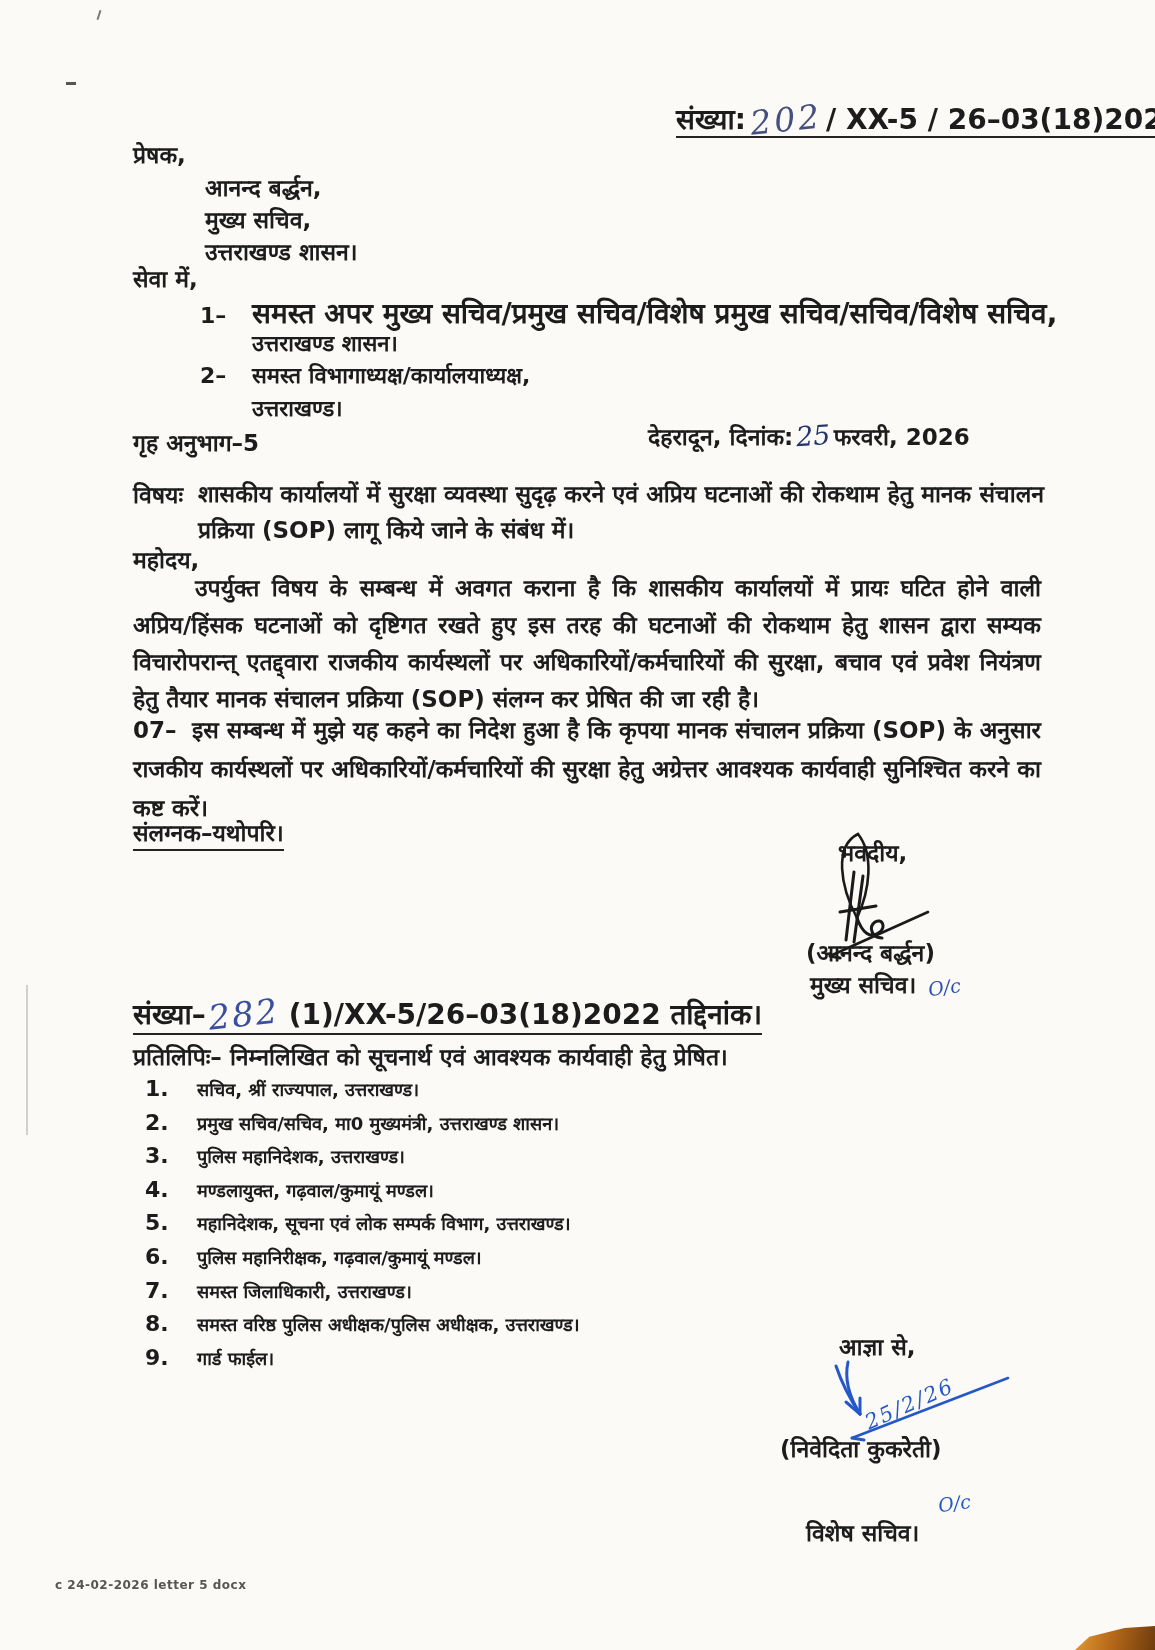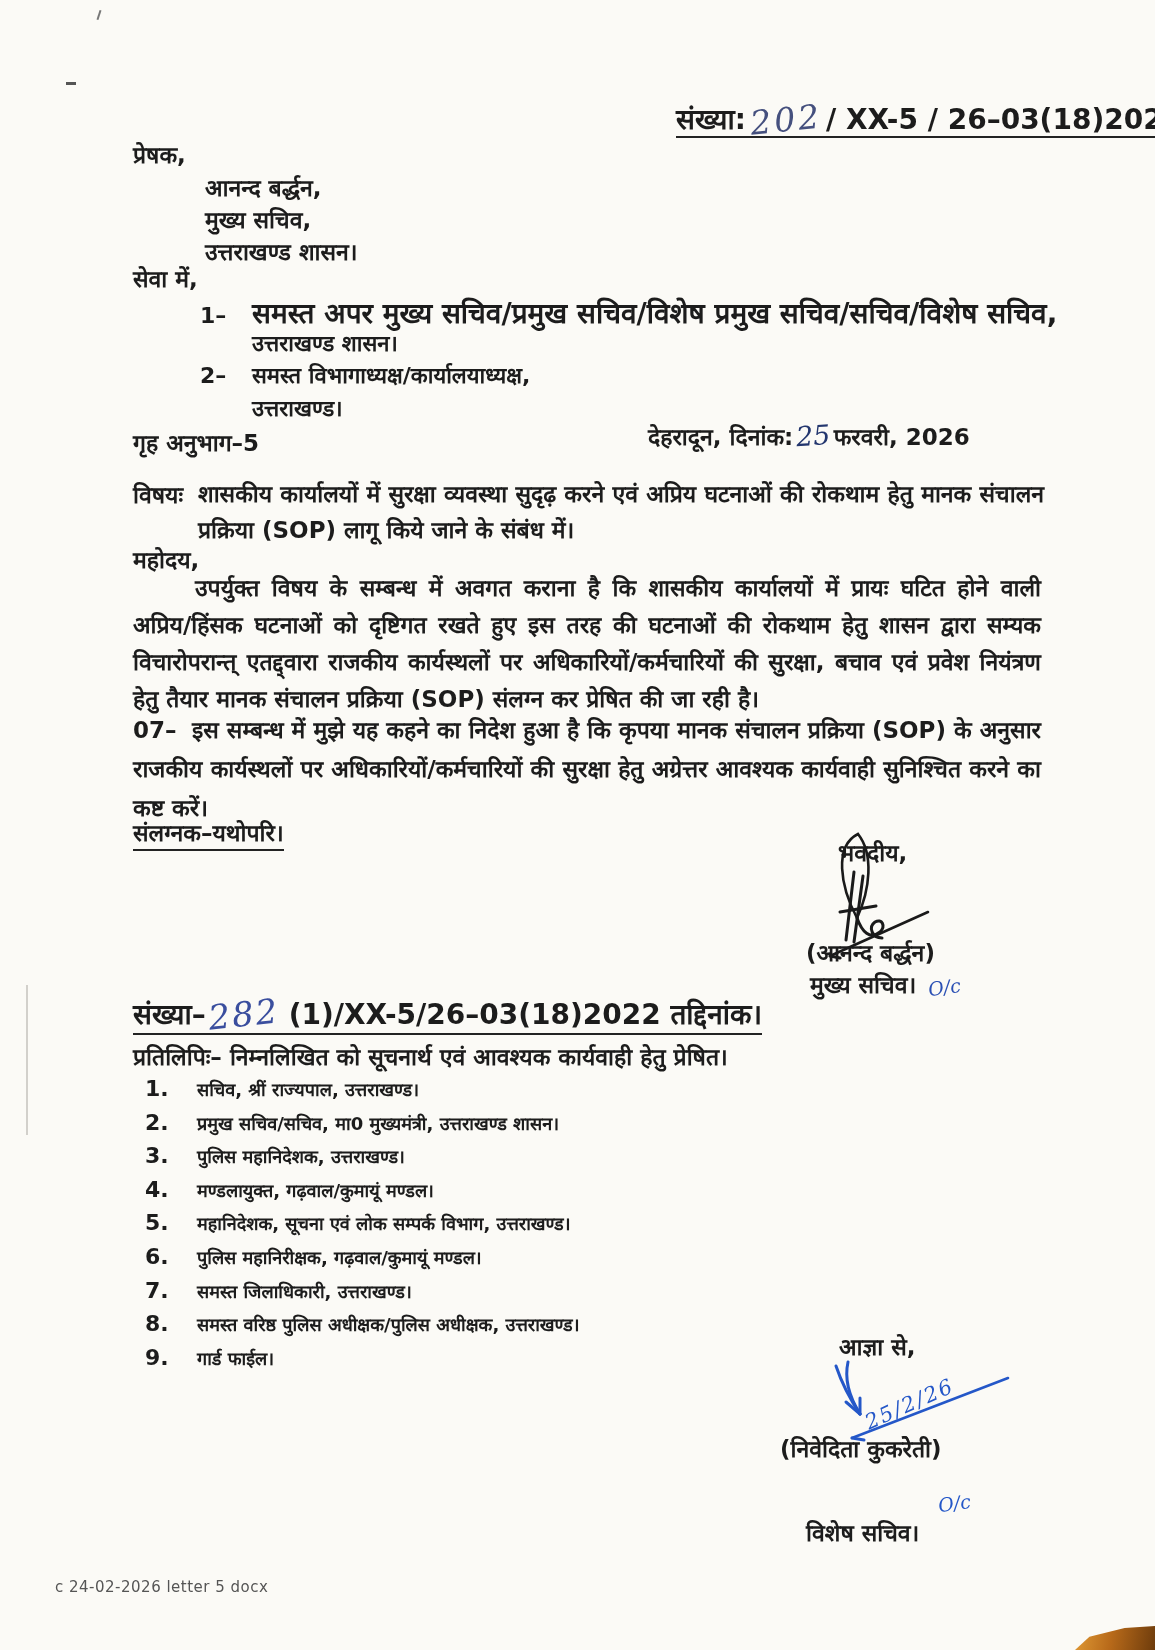--- a/index.html
+++ b/index.html
@@ -30,21 +30,21 @@
   .sig-svg{display:block;}
   .num-col{display:inline-block;width:52px;}
   .copy-row{display:flex;align-items:baseline;height:33.6px;}
   .copy-row .n{width:52px;flex:0 0 52px;font-weight:600;font-size:22px;}
   .copy-row .t{font-weight:600;font-size:18px;white-space:nowrap;}
   .corner{
     position:absolute;right:0;bottom:0;width:80px;height:24px;
     background:linear-gradient(100deg,#e09a35 0%,#b86a1a 45%,#6e3c0c 100%);
     clip-path:polygon(0 100%, 18% 45%, 62% 8%, 100% 0, 100% 100%);
   }
-  .footer{font-size:15px;color:#555;letter-spacing:.5px;font-weight:400;text-align:right;}
+  .footer{font-size:12px;color:#555;letter-spacing:.5px;font-weight:700;text-align:right;}
 </style>
 </head>
 <body>
 
 <div class="page">
 
   <div class="abs" style="left:98px;top:10px;width:2px;height:10px;background:#777;transform:rotate(18deg);"></div>
   <div class="abs" style="left:66px;top:82px;width:10px;height:3px;background:#555;"></div>
   <div class="abs" style="left:26px;top:985px;width:2px;height:150px;background:#d2d0cb;"></div>
 

